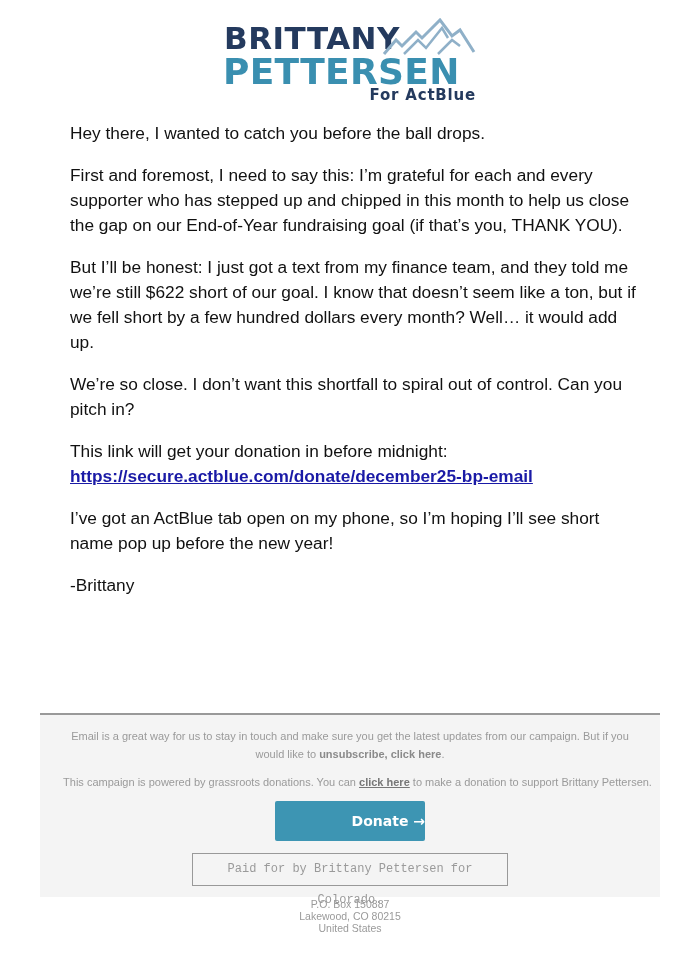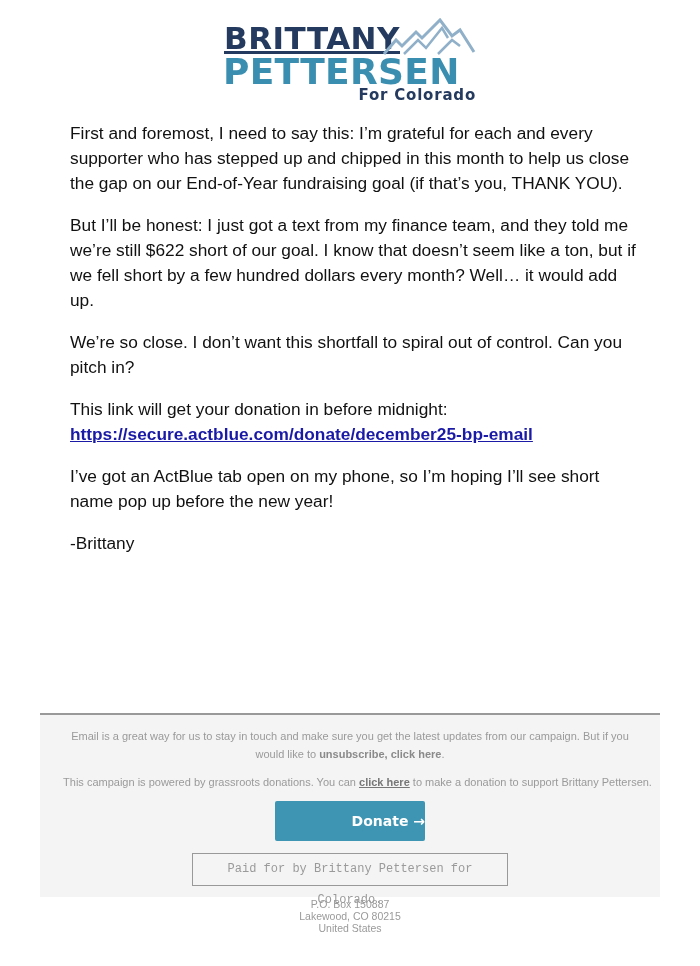--- a/index.html
+++ b/index.html
@@ -1,19 +1,19 @@
 <!DOCTYPE html>
 <html><head>
 <meta charset="utf-8">
 <style>
   html, body { margin: 0; padding: 0; background: #ffffff; }
   body { width: 700px; height: 966px; position: relative; overflow: hidden; font-family: "Liberation Sans", sans-serif; }
 
   .logo { position: absolute; left: 222px; top: 18px; width: 260px; height: 90px; }
-  .logo .l1 { position: absolute; left: 2px; top: 5px; font-family: "DejaVu Sans", sans-serif; font-weight: bold; font-size: 31px; letter-spacing: 0.5px; color: #243a5e; line-height: 1; text-decoration: underline; }
+  .logo .l1 { position: absolute; left: 2px; top: 5px; font-family: "DejaVu Sans", sans-serif; font-weight: bold; font-size: 31px; letter-spacing: 0.5px; color: #243a5e; line-height: 1; }
   .logo .l2 { position: absolute; left: 1px; top: 36px; font-family: "DejaVu Sans", sans-serif; font-weight: bold; font-size: 36px; letter-spacing: 0.3px; color: #3a8fb0; line-height: 1; text-align: right; }
   .logo .l3 { position: absolute; right: 6px; top: 70px; font-family: "DejaVu Sans", sans-serif; font-weight: bold; font-size: 15px; letter-spacing: 0.8px; color: #243a5e; line-height: 1; }
   .logo svg { position: absolute; left: 160px; top: 0px; }
 
   .body { position: absolute; left: 70px; top: 121px; width: 570px; color: #111; font-size: 17.3px; line-height: 25px; }
   .body p { margin: 0 0 17px 0; }
   .body a { color: #1a1aa6; font-weight: bold; text-decoration: underline; }
 
   .footer { position: absolute; left: 40px; top: 713px; width: 620px; height: 184px; background: #f4f4f4; border-top: 2px solid #999999; box-sizing: border-box; text-align: center; color: #9a9a9a; font-size: 11px; }
   .footer .f1 { position: absolute; left: 20px; right: 20px; top: 12px; line-height: 18px; }
@@ -28,24 +28,25 @@
 <body>
 
 <div class="logo">
   <span class="l1">BRITTANY</span>
   <svg width="95" height="40" viewBox="0 0 95 40">
     <polyline points="2,36 14,22 20,28 34,14 40,20 58,2 70,18 78,12 92,34" fill="none" stroke="#8fb0c8" stroke-width="3" stroke-linejoin="miter"></polyline>
     <polyline points="22,36 36,22 44,30 60,10 66,20" fill="none" stroke="#8fb0c8" stroke-width="2.5"></polyline>
     <polyline points="56,36 70,22 78,28" fill="none" stroke="#8fb0c8" stroke-width="2.5"></polyline>
   </svg>
   <span class="l2">PETTERSEN</span>
-  <span class="l3">For Colorado</span>
+  <span class="l3">For ActBlue</span>
 </div>
 
 <div class="body">
+  <p>Hey there, I wanted to catch you before the ball drops.</p>
   <p>First and foremost, I need to say this: I’m grateful for each and every supporter who has stepped up and chipped in this month to help us close the gap on our End-of-Year fundraising goal (if that’s you, THANK YOU).</p>
   <p>But I’ll be honest: I just got a text from my finance team, and they told me we’re still $622 short of our goal. I know that doesn’t seem like a ton, but if we fell short by a few hundred dollars every month? Well… it would add up.</p>
   <p>We’re so close. I don’t want this shortfall to spiral out of control. Can you pitch in?</p>
   <p>
     <span>This link will get your donation in before midnight:</span><br>
     <a href="#">https://secure.actblue.com/donate/december25-bp-email</a>
   </p>
   <p>I’ve got an ActBlue tab open on my phone, so I’m hoping I’ll see short name pop up before the new year!</p>
   <p>-Brittany</p>
 </div>

